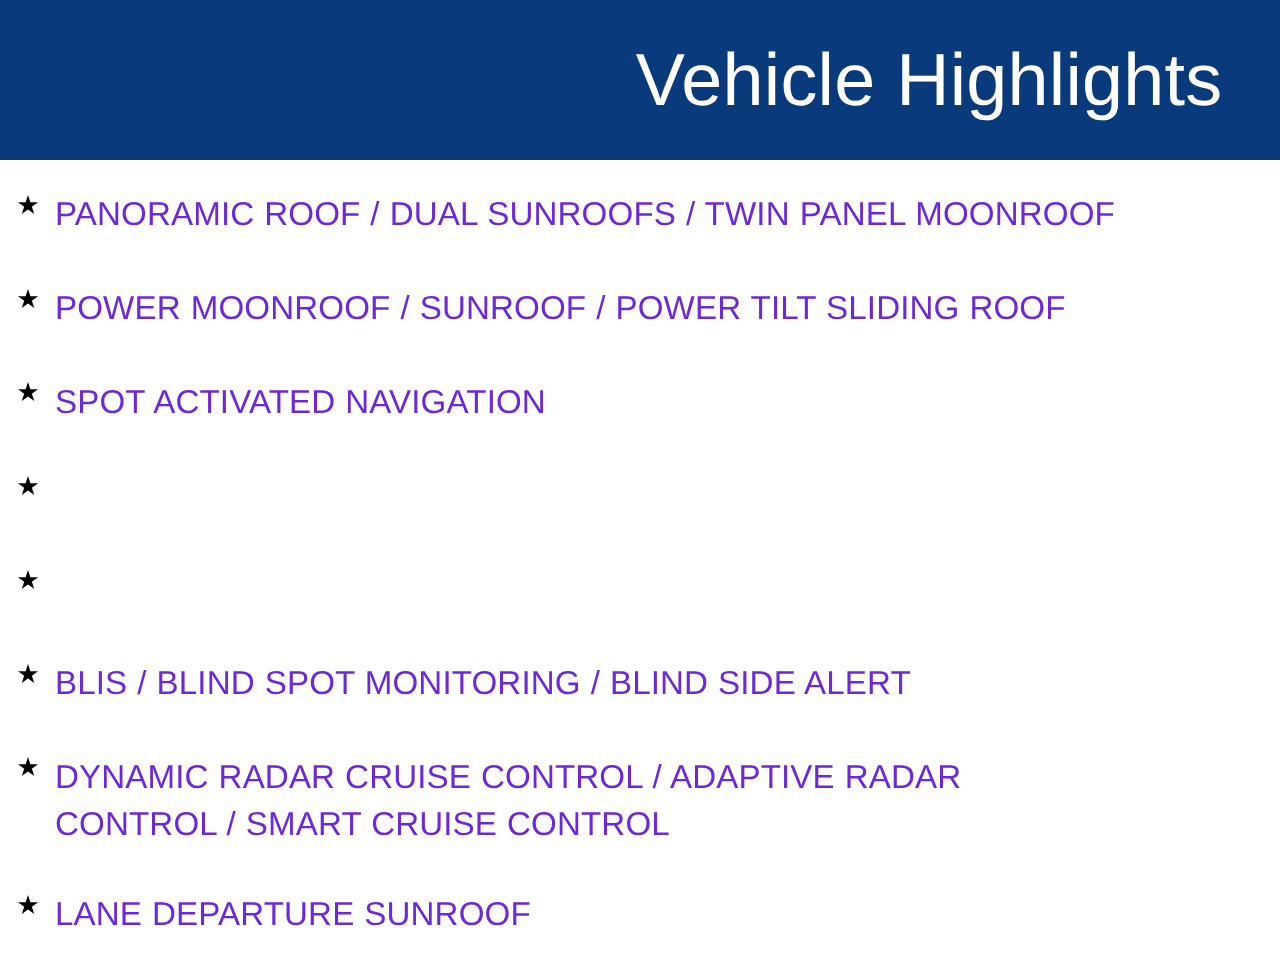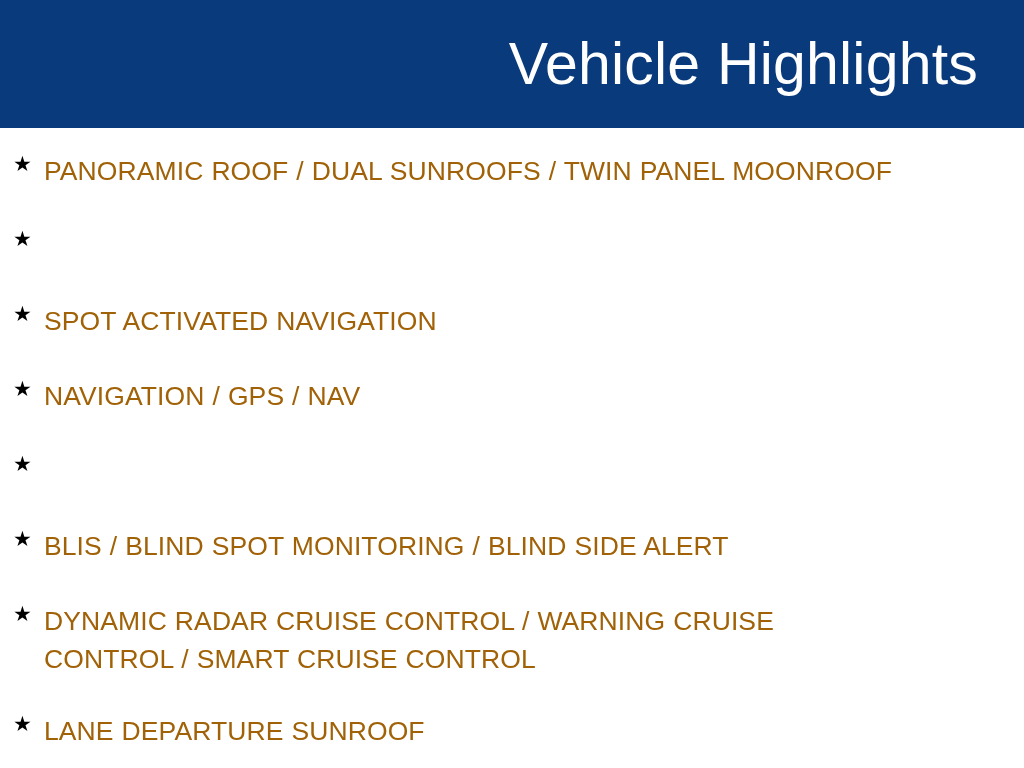--- a/index.html
+++ b/index.html
@@ -76,21 +76,21 @@
     color: #000000;
     font-family: "DejaVu Sans", sans-serif;
     font-size: 21px;
     line-height: 20px;
     text-align: left;
     user-select: none;
   }
   .highlight-text {
     display: block;
     padding-top: 24px;
-    color: #a16207;
+    color: #6d28d9;
     font-family: "Liberation Sans", sans-serif;
     font-weight: 400;
     font-size: 26.5px;
     line-height: 38px;
     letter-spacing: 0.1px;
     text-transform: none;
     white-space: normal;
     word-spacing: 0.5px;
   }
   .highlight-item.two-line .highlight-text {
@@ -108,44 +108,44 @@
 
   <ul id="highlights-list">
 
     <li class="highlight-item">
       <span class="bullet-star">★</span>
       <span class="highlight-text">PANORAMIC ROOF / DUAL SUNROOFS / TWIN PANEL MOONROOF</span>
     </li>
 
     <li class="highlight-item">
       <span class="bullet-star">★</span>
+      <span class="highlight-text">POWER MOONROOF / SUNROOF / POWER TILT SLIDING ROOF</span>
     </li>
 
     <li class="highlight-item">
       <span class="bullet-star">★</span>
       <span class="highlight-text">SPOT ACTIVATED NAVIGATION</span>
     </li>
 
     <li class="highlight-item">
       <span class="bullet-star">★</span>
-      <span class="highlight-text">NAVIGATION / GPS / NAV</span>
     </li>
 
     <li class="highlight-item">
       <span class="bullet-star">★</span>
     </li>
 
     <li class="highlight-item">
       <span class="bullet-star">★</span>
       <span class="highlight-text">BLIS / BLIND SPOT MONITORING / BLIND SIDE ALERT</span>
     </li>
 
     <li class="highlight-item two-line">
       <span class="bullet-star">★</span>
-      <span class="highlight-text">DYNAMIC RADAR CRUISE CONTROL / WARNING CRUISE CONTROL / SMART CRUISE CONTROL</span>
+      <span class="highlight-text">DYNAMIC RADAR CRUISE CONTROL / ADAPTIVE RADAR CONTROL / SMART CRUISE CONTROL</span>
     </li>
 
     <li class="highlight-item">
       <span class="bullet-star">★</span>
       <span class="highlight-text">LANE DEPARTURE SUNROOF</span>
     </li>
 
   </ul>
 
 </div>

